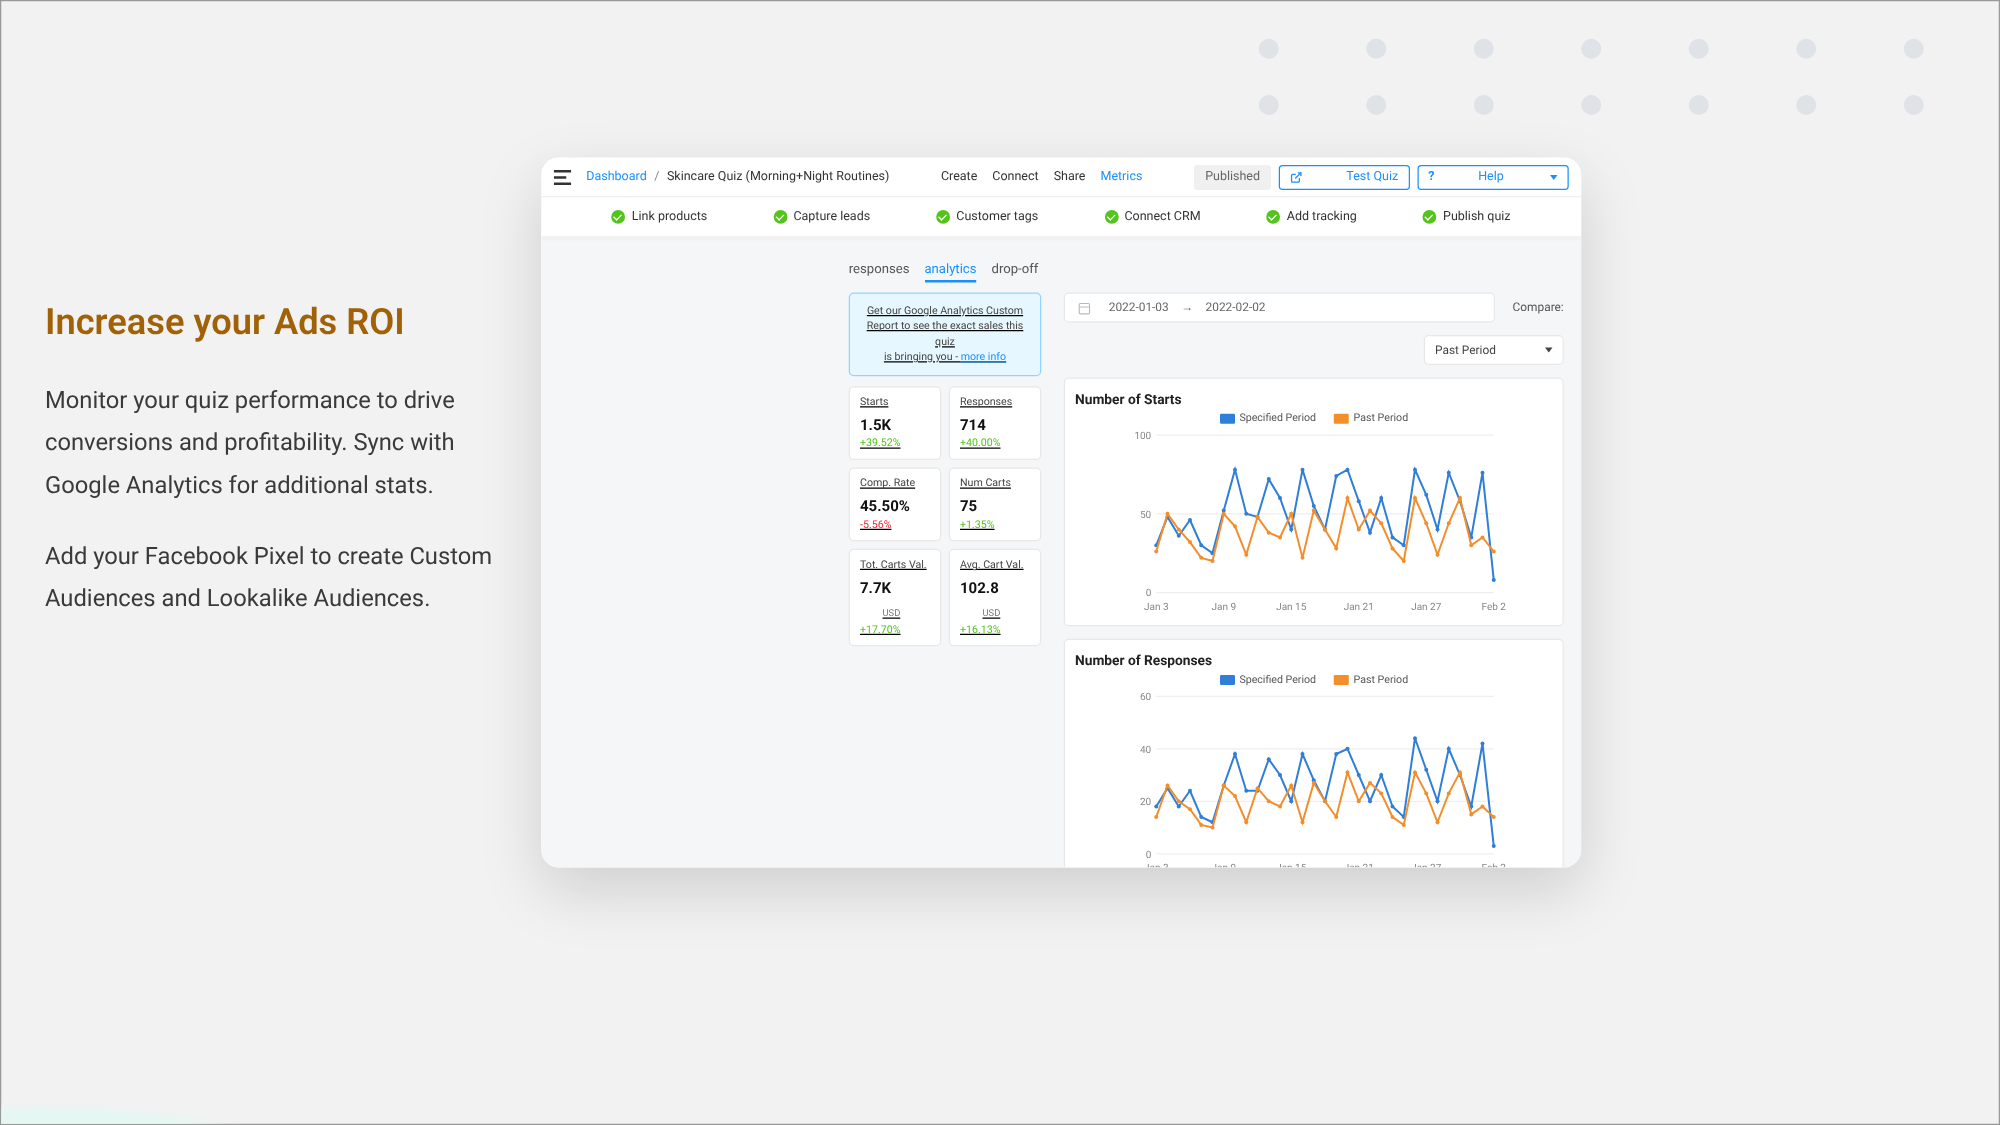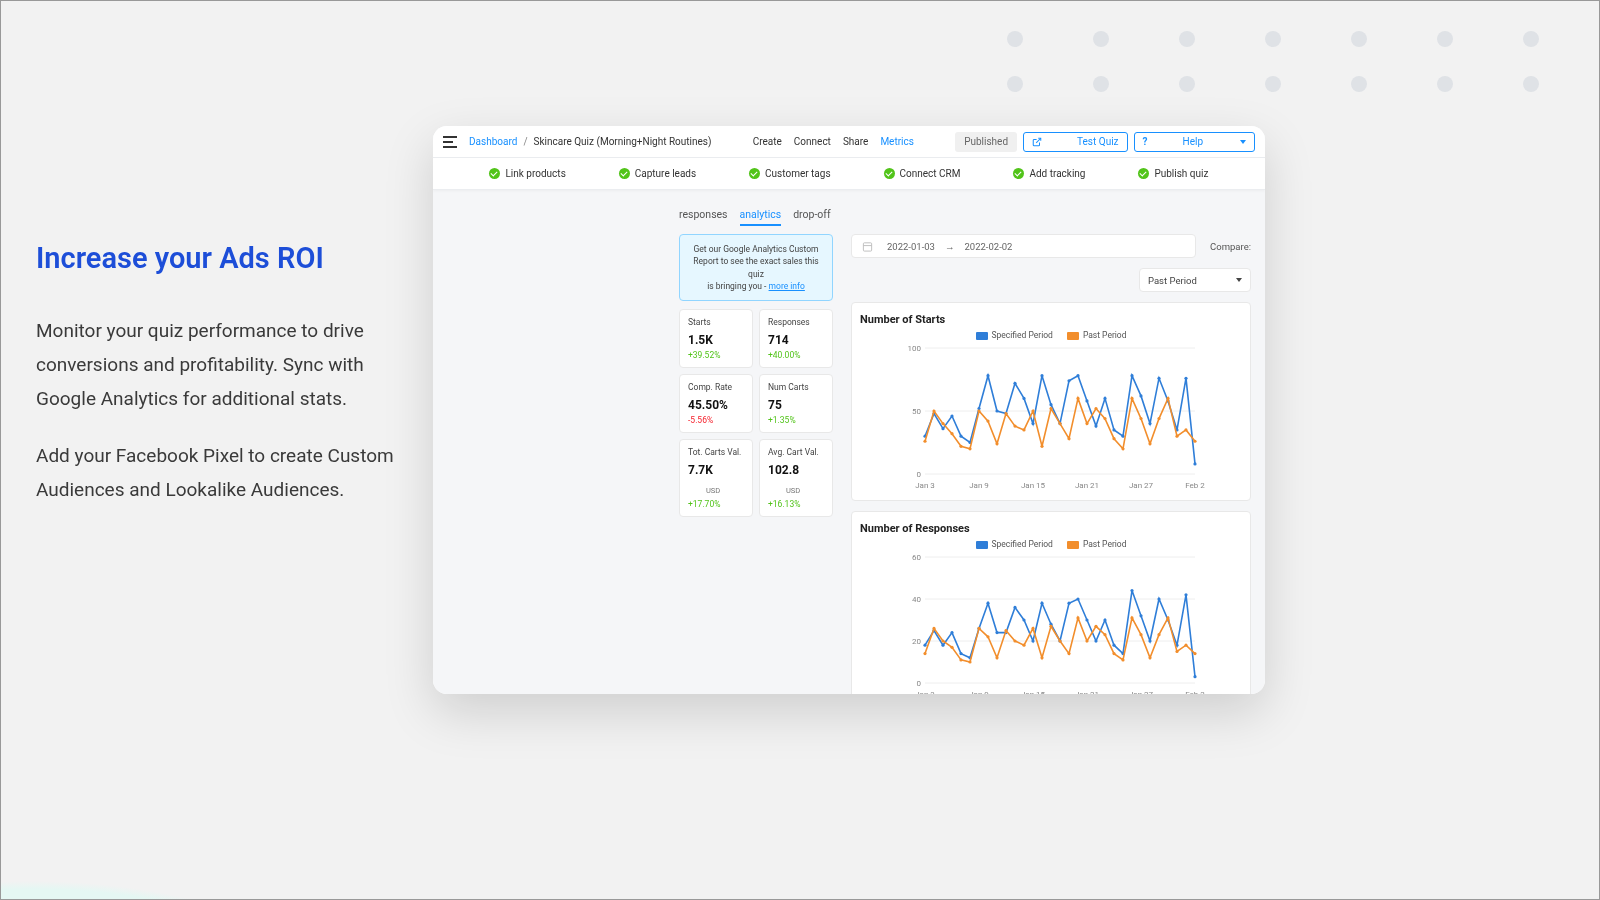--- a/index.html
+++ b/index.html
@@ -2,21 +2,21 @@
 <html><head>
 <meta charset="utf-8">
 <style>
   * { box-sizing: border-box; margin: 0; padding: 0; }
   body { width: 1600px; height: 900px; font-family: -apple-system, BlinkMacSystemFont, "Segoe UI", Roboto, sans-serif; background: #f2f2f2; position: relative; overflow: hidden; border: 1px solid #999; }
   .deco-dots { position: absolute; top: 30px; right: 60px; display: flex; gap: 70px; }
   .deco-dots.row2 { top: 75px; }
   .deco-dot { width: 16px; height: 16px; border-radius: 50%; background: #dfe2e6; }
   .wave { position: absolute; bottom: -80px; left: -60px; width: 900px; height: 600px; background: radial-gradient(ellipse 800px 400px at 10% 115%, #e5f7f3 0%, #e5f7f3 45%, transparent 47%); z-index: 0; }
   .left-panel { position: absolute; left: 35px; top: 240px; width: 380px; z-index: 1; }
-  .left-panel h1 { font-size: 29px; font-weight: 600; color: #1d4ed8; margin-bottom: 39px; }
+  .left-panel h1 { font-size: 29px; font-weight: 600; color: #a16207; margin-bottom: 28px; }
   .left-panel p { font-size: 19px; line-height: 1.8; color: #3a3a3a; margin-bottom: 22px; }
   .app-window { position: absolute; left: 432px; top: 125px; width: 832px; height: 568px; background: #fff; border-radius: 14px; box-shadow: 0 18px 50px rgba(0,0,0,0.15); overflow: hidden; }
   .app-inner { width: 100%; height: 100%; background: #f5f6f8; overflow: hidden; }
   .topbar { background: #fff; height: 32px; display: flex; align-items: center; padding: 0 10px; border-bottom: 1px solid #ebedf0; }
   .menu-icon { margin-right: 12px; fill: #333; }
   .breadcrumb { display: flex; align-items: center; gap: 6px; font-size: 10px; flex: 0 0 auto; }
   .breadcrumb a { color: #1890ff; text-decoration: none; }
   .breadcrumb .sep { color: #888; }
   .breadcrumb .cur { color: #333; }
   .topnav { flex: 1; display: flex; justify-content: center; gap: 12px; font-size: 10px; }
@@ -28,21 +28,21 @@
   .btn.primary-outline { border-color: #1890ff; color: #1890ff; gap: 35px; }
   .chev-down { width:0;height:0;border-left:3px solid transparent;border-right:3px solid transparent;border-top:4px solid currentColor; margin-left: 2px; }
   .stepbar { background: #fff; height: 32px; display: flex; align-items: center; justify-content: space-around; padding: 0 30px; border-bottom: 1px solid #ebedf0; box-shadow: 0 1px 3px rgba(0,0,0,.04); }
   .step { display: flex; align-items: center; gap: 5px; font-size: 10px; color: #333; }
   .check { width: 11px; height: 11px; border-radius: 50%; background: #52c41a; position: relative; }
   .check::after { content:""; position:absolute; left:3px; top:1.5px; width:3px; height:5px; border:solid #fff; border-width:0 1.5px 1.5px 0; transform: rotate(45deg); }
   .subtabs { display: flex; gap: 12px; font-size: 10.5px; margin: 18px 0 8px 246px; }
   .subtabs a { color: #555; text-decoration: none; padding-bottom: 3px; }
   .subtabs a.active { color: #1890ff; border-bottom: 2px solid #1890ff; }
   .content { display: flex; padding: 0 14px 10px 246px; gap: 18px; }
-  .left-col { width: 154px; flex-shrink: 0; display: flex; flex-direction: column; gap: 8px; }
+  .left-col { width: 154px; flex-shrink: 0; display: flex; flex-direction: column; gap: 8px; text-decoration: underline; }
   .ga-box { background: #e6f7ff; border: 1px solid #91d5ff; border-radius: 4px; padding: 8px; font-size: 8.5px; line-height: 1.45; text-align: center; color: #444; }
   .ga-box a { color: #1890ff; text-decoration: underline; }
   .metric-row { display: flex; gap: 6px; }
   .metric-card { flex: 1; background: #fff; border: 1px solid #e8e8e8; border-radius: 4px; padding: 7px 8px; }
   .metric-card .lbl { font-size: 8.5px; color: #444; display:block; margin-bottom: 2px; }
   .metric-card .val { font-size: 12px; font-weight: 700; color: #111; display: inline-block; }
   .metric-card .unit { font-size: 7.5px; color: #777; margin-left: 18px; }
   .metric-card .delta { display: block; font-size: 8.5px; margin-top: 2px; }
   .delta.pos { color: #52c41a; } .delta.neg { color: #f5222d; }
   .right-col { flex: 1; display: flex; flex-direction: column; gap: 10px; }

